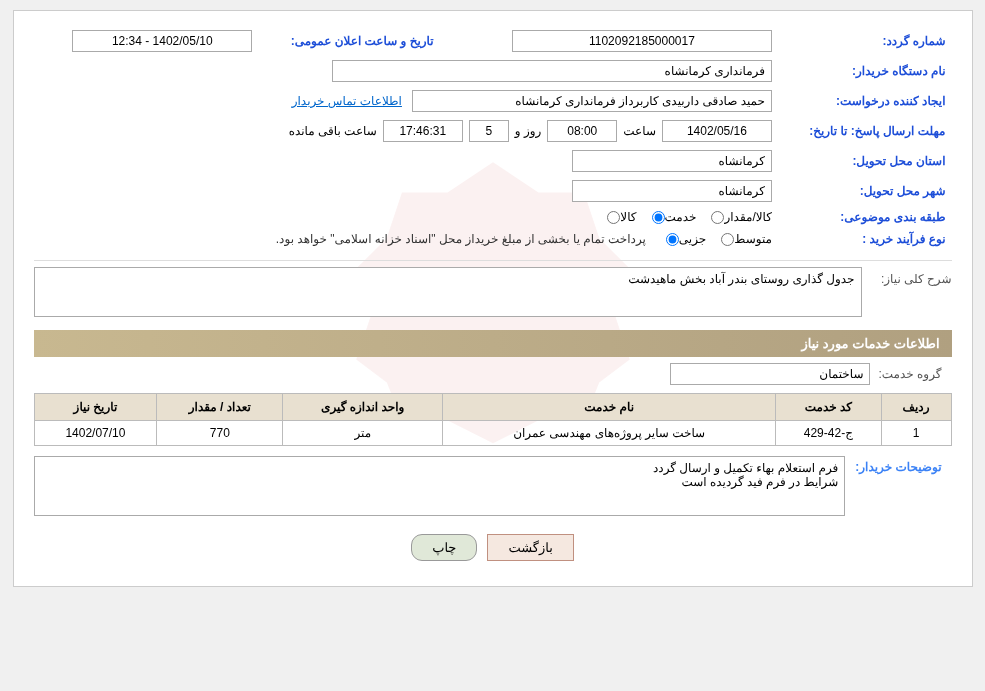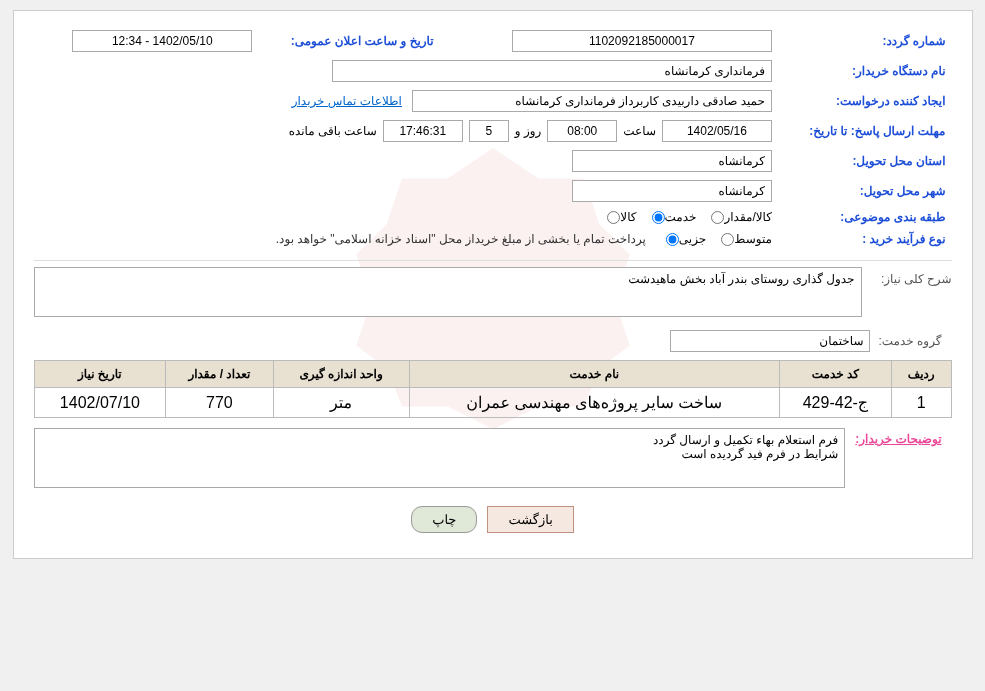--- a/index.html
+++ b/index.html
@@ -86,21 +86,21 @@
       background: #e8e0d0;
       border: 1px solid #bbb;
       padding: 6px 8px;
       text-align: center;
       font-size: 12px;
     }
     .services-table td {
       border: 1px solid #bbb;
       padding: 5px 8px;
       text-align: center;
-      font-size: 16px;
+      font-size: 12px;
     }
     .services-table tr:nth-child(even) td {
       background: #f9f7f4;
     }
     .radio-group {
       display: flex;
       align-items: center;
       gap: 15px;
       direction: rtl;
     }
@@ -121,25 +121,24 @@
       color: #333;
     }
     .buyer-note-section {
       margin-top: 10px;
       display: flex;
       align-items: flex-start;
       gap: 10px;
     }
     .buyer-note-label {
       font-weight: bold;
-      color: #ec4899;
+      color: #3b82f6;
       white-space: nowrap;
       padding-top: 4px;
       padding-right: 10px;
-      text-decoration: underline;
     }
     .buyer-note-content {
       flex: 1;
     }
     .buttons-row {
       display: flex;
       justify-content: center;
       gap: 10px;
       margin-top: 15px;
       margin-bottom: 10px;
@@ -309,20 +308,21 @@
 
     <hr class="separator-line">
 
     <div style="display:flex; align-items:flex-start; gap:10px; margin-bottom:10px;">
       <div style="min-width:80px; font-weight:normal; color:#555; padding-top:5px; text-align:right;">شرح کلی نیاز:</div>
       <div style="flex:1;">
         <textarea class="textarea-field" rows="2" style="width: 100%; height: 50px;">جدول گذاری روستای بندر آباد بخش ماهیدشت</textarea>
       </div>
     </div>
 
+    <div class="section-header">اطلاعات خدمات مورد نیاز</div>
 
     <div class="group-row" style="margin-bottom:8px;">
       <span style="font-weight:normal; color:#555; padding-right:10px;">گروه خدمت:</span>
       <input class="input-field" type="text" value="ساختمان" readonly="" style="width: 200px; text-align: right;">
     </div>
 
     <table class="services-table">
       <thead>
         <tr>
           <th>ردیف</th>

